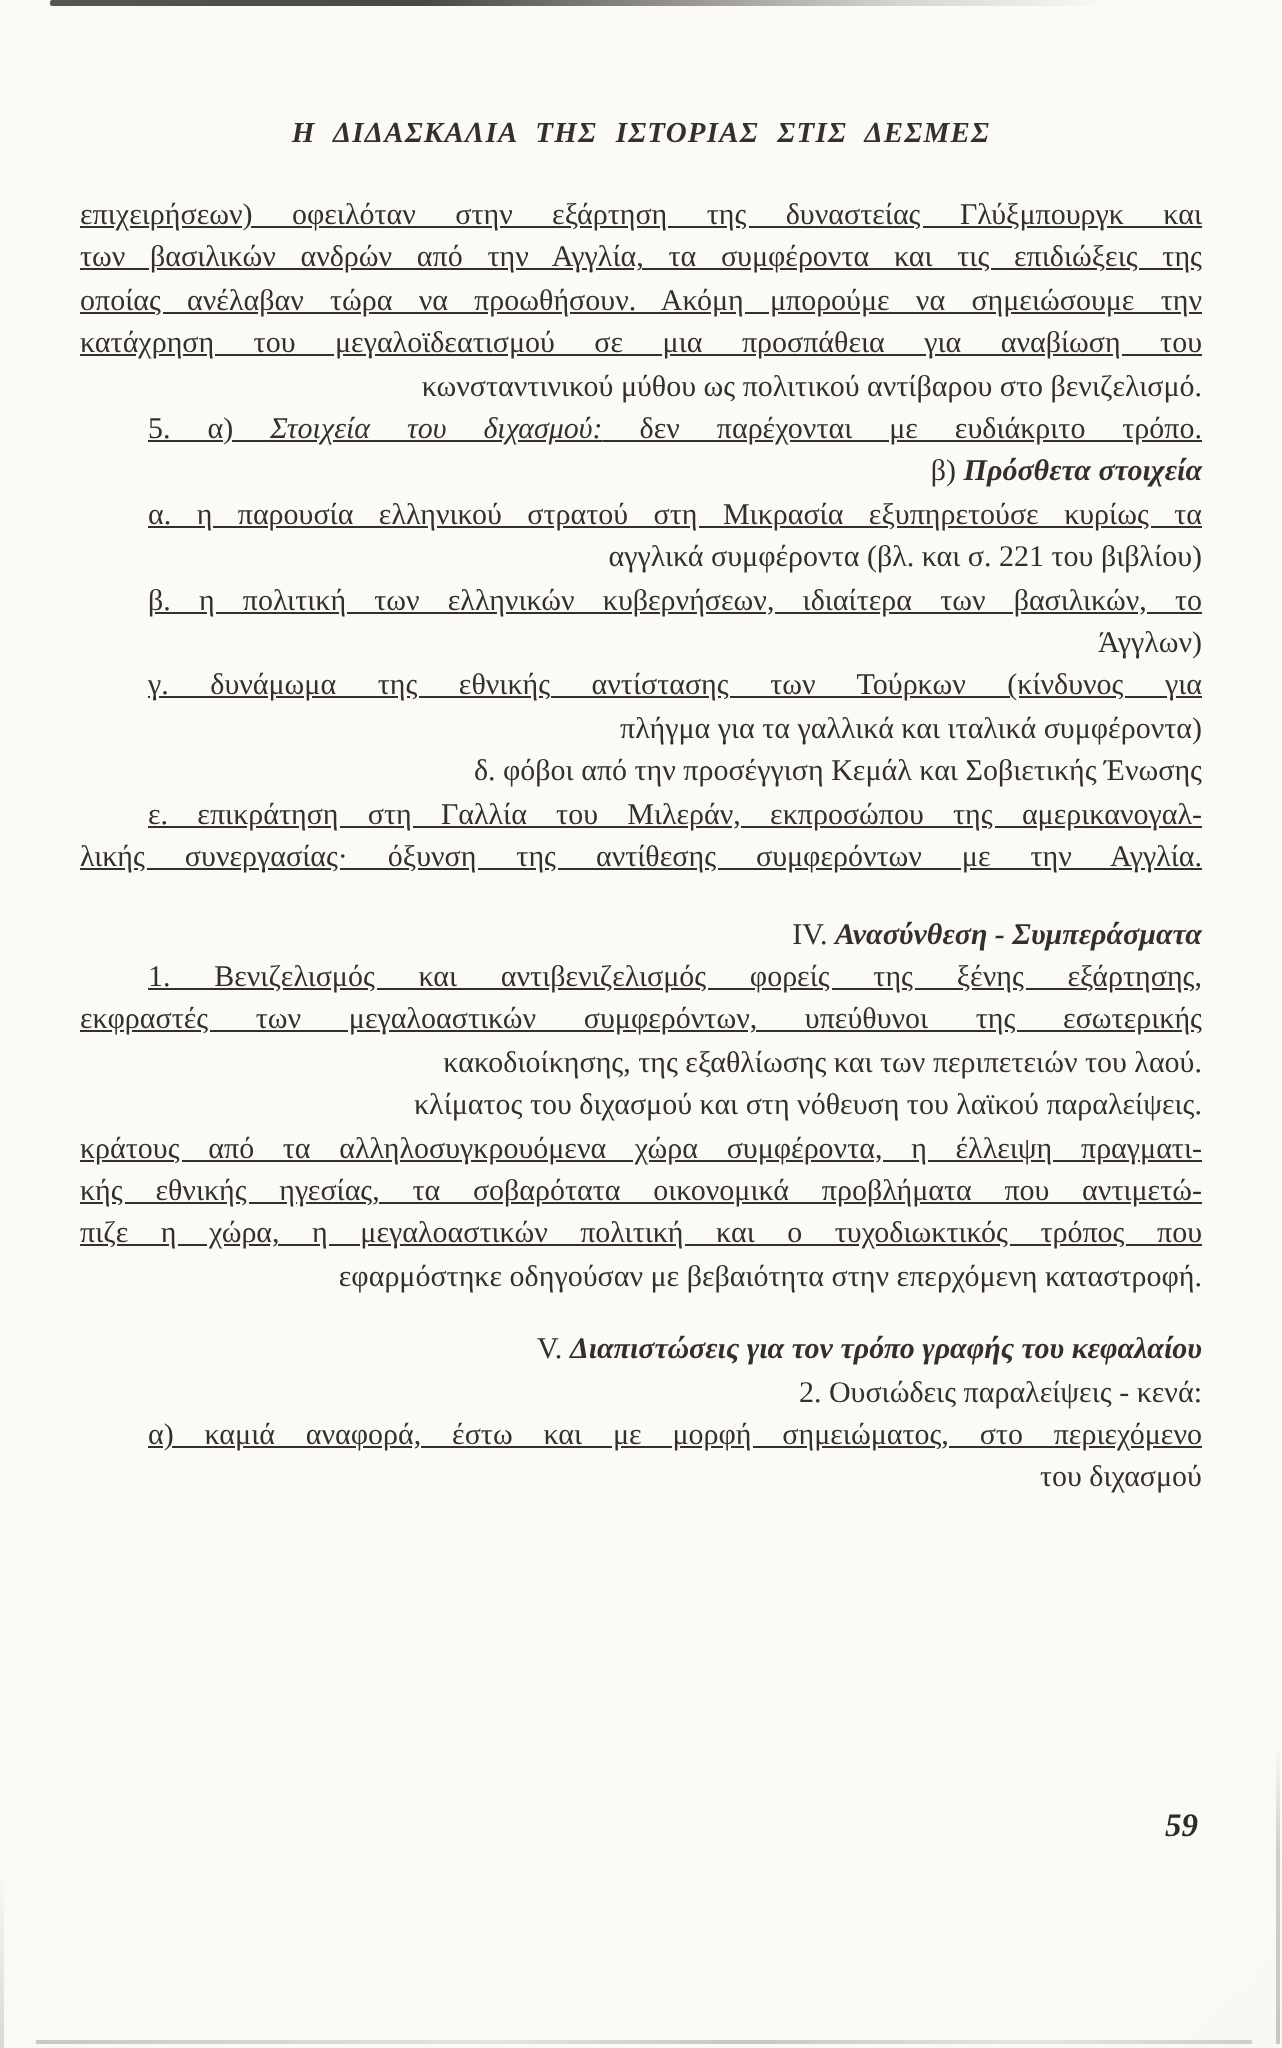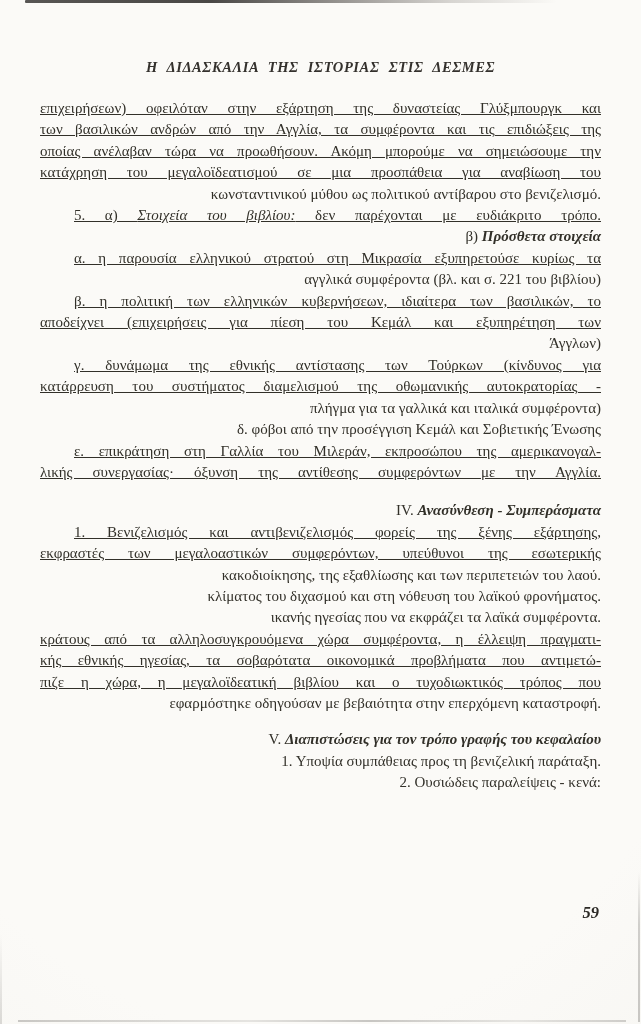--- a/index.html
+++ b/index.html
@@ -85,71 +85,69 @@
 
   <main class="text-block" id="text-block">
       <div class="block">
         <div class="line justify"><span>επιχειρήσεων) οφειλόταν στην εξάρτηση της δυναστείας Γλύξμπουργκ και</span></div>
         <div class="line justify"><span>των βασιλικών ανδρών από την Αγγλία, τα συμφέροντα και τις επιδιώξεις της</span></div>
         <div class="line justify"><span>οποίας ανέλαβαν τώρα να προωθήσουν. Ακόμη μπορούμε να σημειώσουμε την</span></div>
         <div class="line justify"><span>κατάχρηση του μεγαλοϊδεατισμού σε μια προσπάθεια για αναβίωση του</span></div>
         <div class="line"><span>κωνσταντινικού μύθου ως πολιτικού αντίβαρου στο βενιζελισμό.</span></div>
       </div>
       <div class="block">
-        <div class="line indent justify"><span>5. α) </span><span class="it">Στοιχεία του βιβλίου:</span><span> δεν παρέχονται με ευδιάκριτο τρόπο.</span></div>
+        <div class="line indent justify"><span>5. α) </span><span class="it">Στοιχεία του διχασμού:</span><span> δεν παρέχονται με ευδιάκριτο τρόπο.</span></div>
       </div>
       <div class="block">
         <div class="line indent"><span>β) </span><span class="it bd">Πρόσθετα στοιχεία</span></div>
       </div>
       <div class="block">
         <div class="line indent justify"><span>α. η παρουσία ελληνικού στρατού στη Μικρασία εξυπηρετούσε κυρίως τα</span></div>
         <div class="line"><span>αγγλικά συμφέροντα (βλ. και σ. 221 του βιβλίου)</span></div>
       </div>
       <div class="block">
         <div class="line indent justify"><span>β. η πολιτική των ελληνικών κυβερνήσεων, ιδιαίτερα των βασιλικών, το</span></div>
-        <div class="line justify"><span>αποδείχνει (επιχειρήσεις για πίεση του Κεμάλ και εξυπηρέτηση των</span></div>
         <div class="line"><span>Άγγλων)</span></div>
       </div>
       <div class="block">
         <div class="line indent justify"><span>γ. δυνάμωμα της εθνικής αντίστασης των Τούρκων (κίνδυνος για</span></div>
-        <div class="line justify"><span>κατάρρευση του συστήματος διαμελισμού της οθωμανικής αυτοκρατορίας -</span></div>
         <div class="line"><span>πλήγμα για τα γαλλικά και ιταλικά συμφέροντα)</span></div>
       </div>
       <div class="block">
         <div class="line indent"><span>δ. φόβοι από την προσέγγιση Κεμάλ και Σοβιετικής Ένωσης</span></div>
       </div>
       <div class="block">
         <div class="line indent justify"><span>ε. επικράτηση στη Γαλλία του Μιλεράν, εκπροσώπου της αμερικανογαλ-</span></div>
         <div class="line justify"><span>λικής συνεργασίας· όξυνση της αντίθεσης συμφερόντων με την Αγγλία.</span></div>
       </div>
       <div class="block" style="margin-top: 17px;">
         <div class="line"><span>IV. </span><span class="it bd">Ανασύνθεση - Συμπεράσματα</span></div>
       </div>
       <div class="block">
         <div class="line indent justify"><span>1. Βενιζελισμός και αντιβενιζελισμός φορείς της ξένης εξάρτησης,</span></div>
         <div class="line justify"><span>εκφραστές των μεγαλοαστικών συμφερόντων, υπεύθυνοι της εσωτερικής</span></div>
         <div class="line"><span>κακοδιοίκησης, της εξαθλίωσης και των περιπετειών του λαού.</span></div>
       </div>
       <div class="block">
-        <div class="line"><span>κλίματος του διχασμού και στη νόθευση του λαϊκού φρονήματος.</span></div>
+        <div class="line"><span>κλίματος του διχασμού και στη νόθευση του λαϊκού παραλείψεις.</span></div>
       </div>
       <div class="block">
-        <div class="line"><span>ικανής ηγεσίας που να εκφράζει τα λαϊκά συμφέροντα.</span></div>
       </div>
       <div class="block">
         <div class="line justify"><span>κράτους από τα αλληλοσυγκρουόμενα χώρα συμφέροντα, η έλλειψη πραγματι-</span></div>
         <div class="line justify"><span>κής εθνικής ηγεσίας, τα σοβαρότατα οικονομικά προβλήματα που αντιμετώ-</span></div>
-        <div class="line justify"><span>πιζε η χώρα, η μεγαλοϊδεατική βιβλίου και ο τυχοδιωκτικός τρόπος που</span></div>
+        <div class="line justify"><span>πιζε η χώρα, η μεγαλοαστικών πολιτική και ο τυχοδιωκτικός τρόπος που</span></div>
         <div class="line"><span>εφαρμόστηκε οδηγούσαν με βεβαιότητα στην επερχόμενη καταστροφή.</span></div>
       </div>
       <div class="block" style="margin-top: 15px;">
         <div class="line"><span>V. </span><span class="it bd">Διαπιστώσεις για τον τρόπο γραφής του κεφαλαίου</span></div>
       </div>
       <div class="block">
-        <div class="line indent"><span>1. Υποψία συμπάθειας προς τη βενιζελική παράταξη.</span></div>
+        <div class="line indent"><span>2. Ουσιώδεις παραλείψεις - κενά:</span></div>
       </div>
       <div class="block">
-        <div class="line indent"><span>2. Ουσιώδεις παραλείψεις - κενά:</span></div>
+        <div class="line indent justify"><span>α) καμιά αναφορά, έστω και με μορφή σημειώματος, στο περιεχόμενο</span></div>
+        <div class="line"><span>του διχασμού</span></div>
       </div>
     </main>
 
   <div class="folio">59</div>
 </div>
 
 </body></html>

